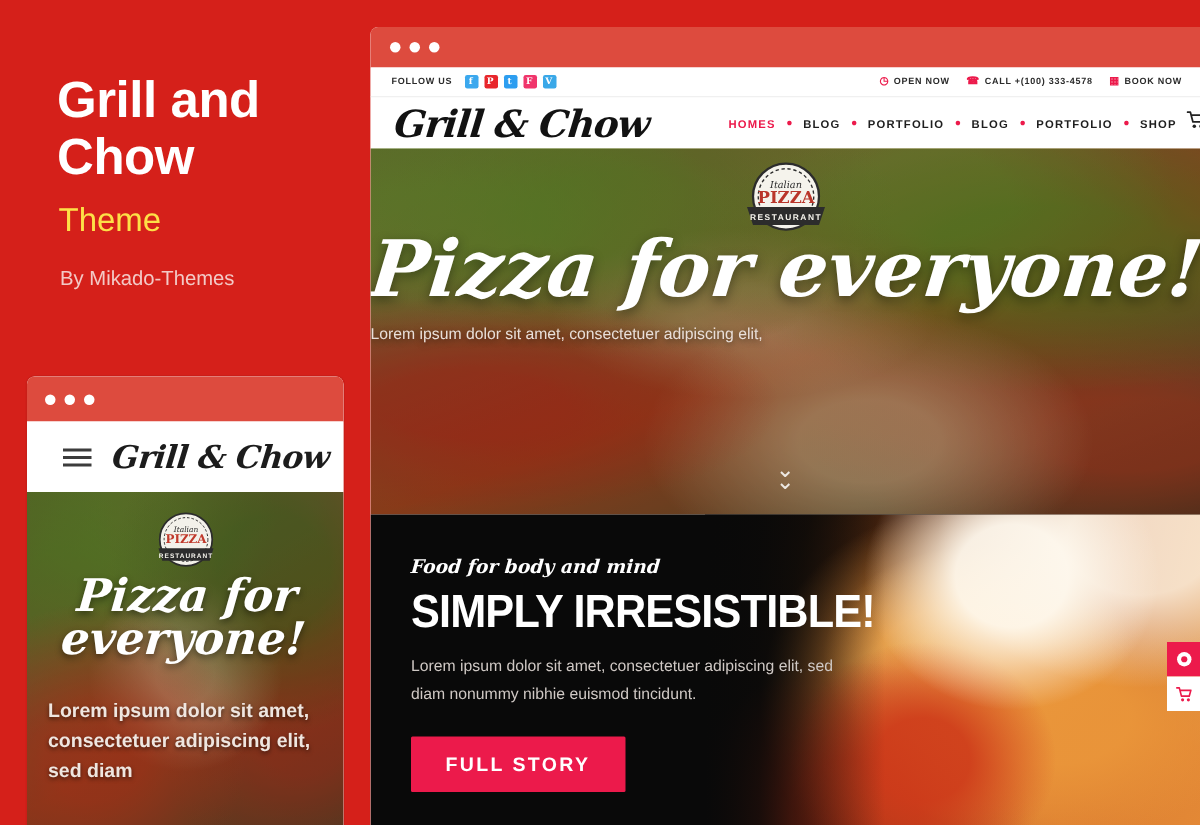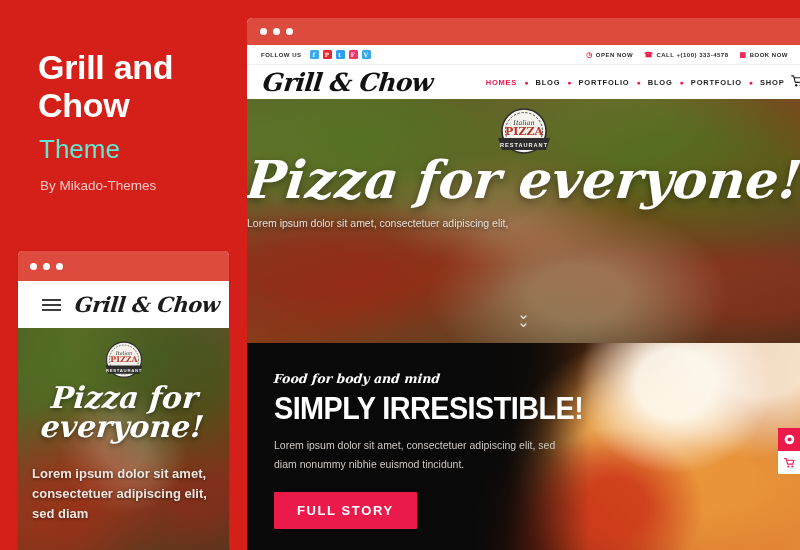--- a/index.html
+++ b/index.html
@@ -18,22 +18,22 @@
     overflow: hidden;
   }
   .theme-title {
     position: absolute; left: 38px; top: 48px;
     width: 200px;
     font-size: 34px; font-weight: bold; line-height: 1.12;
     color: #ffffff; letter-spacing: -0.3px;
   }
   .theme-sub {
     position: absolute; left: 39px; top: 134px;
-    font-size: 26px; font-weight: 400;
-    color: #5eead4; letter-spacing: 0px;
+    font-size: 22px; font-weight: 400;
+    color: #fde047; letter-spacing: 0px;
   }
   .theme-author {
     position: absolute; left: 40px; top: 178px;
     font-size: 13.5px; font-weight: 400;
     color: #f3c9c6;
   }
 
   
   .mobile-frame {
     position: absolute; left: 18px; top: 251px;

